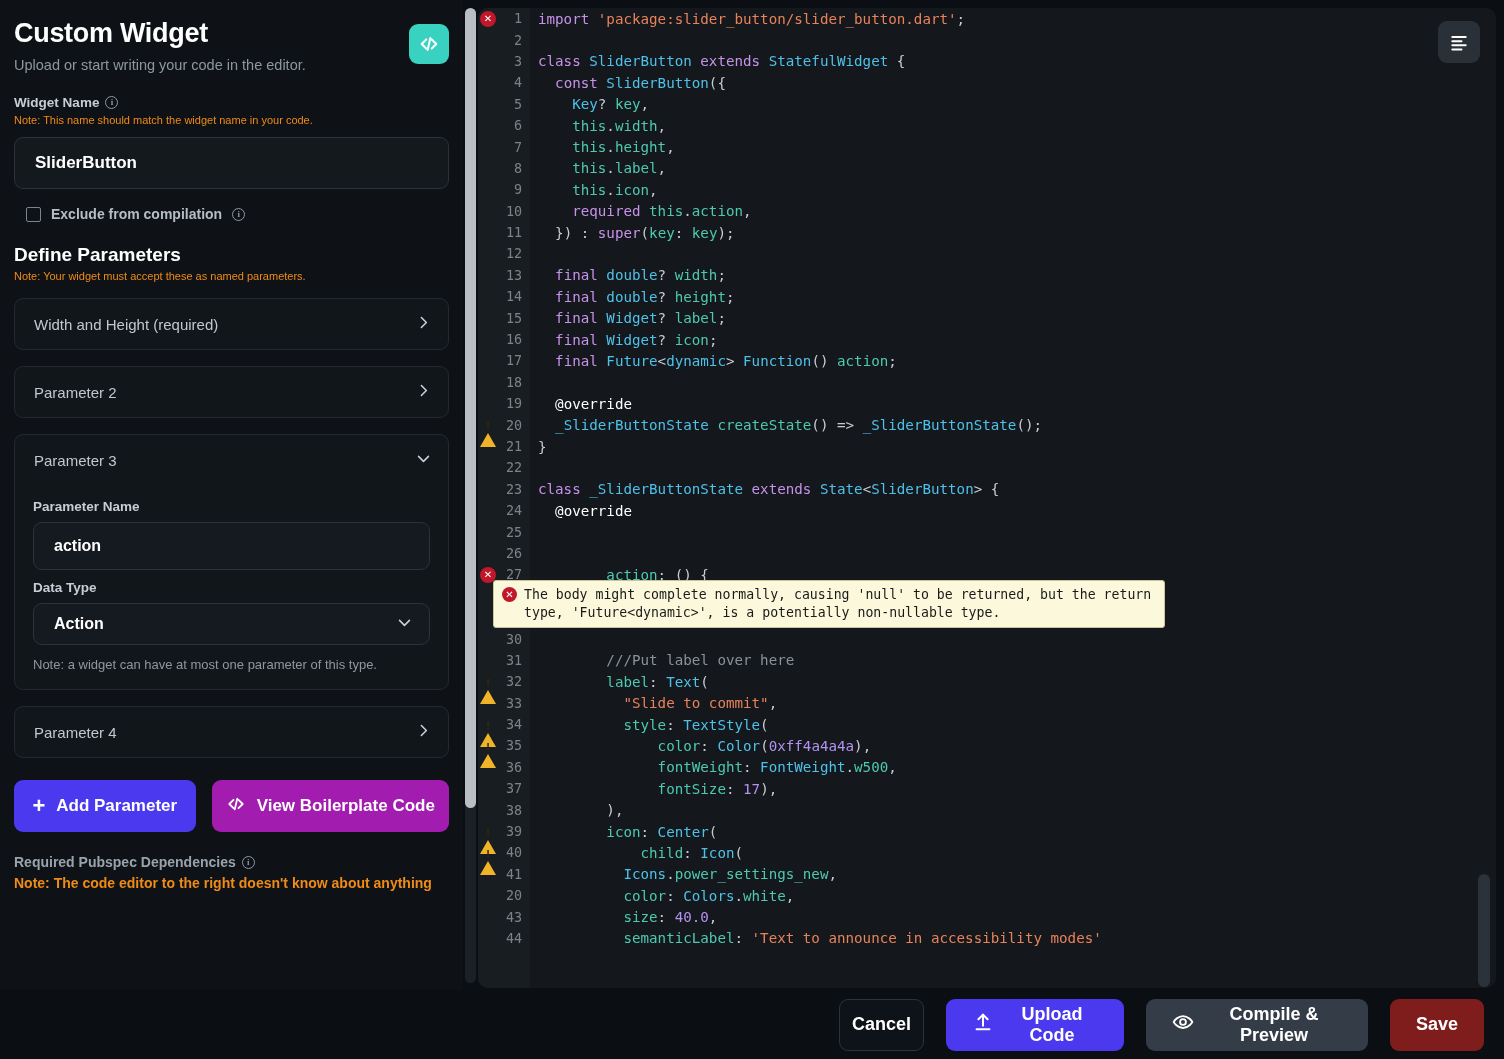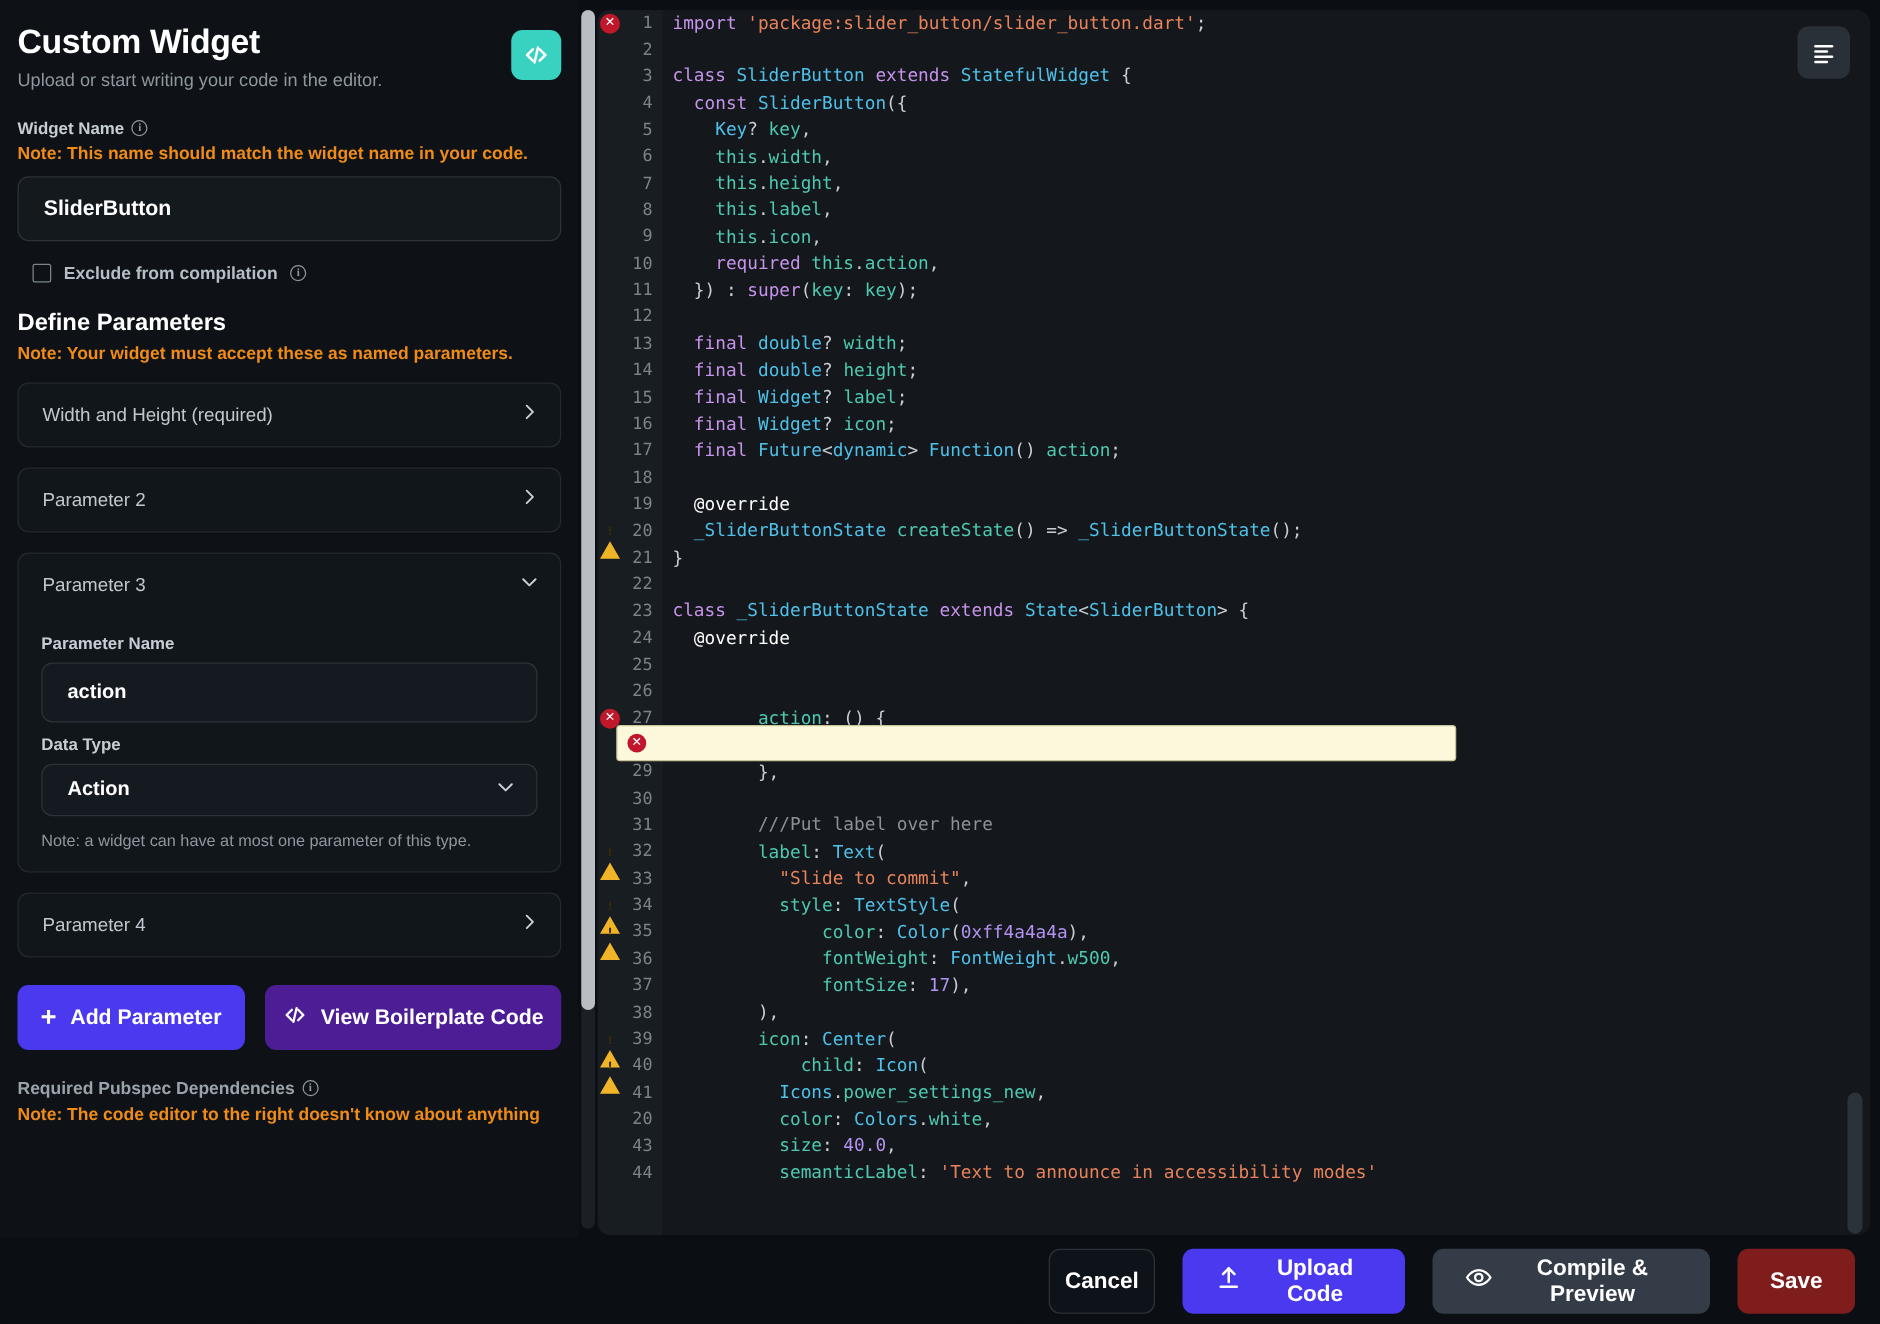--- a/index.html
+++ b/index.html
@@ -25,21 +25,21 @@
     width: 40px; height: 40px; border-radius: 9px; background: #39d2c0;
     display: flex; align-items: center; justify-content: center;
     color: #ffffff;
   }
   .code-badge svg { width: 22px; height: 22px; }
 
   .field-label {
     font-size: 13.5px; font-weight: bold; color: #c6cdd4;
     margin-top: 22px; display: flex; align-items: center; gap: 6px;
   }
-  .note-orange { font-size: 14px; font-weight: bold; color: #ef8b16; margin-top: 4px; }
+  .note-orange { font-size: 11px; font-weight: normal; color: #ef8b16; margin-top: 4px; }
   .info-icon {
     display: inline-flex; width: 13px; height: 13px; border-radius: 50%;
     border: 1.2px solid #8e979f; color: #8e979f; font-size: 9px;
     align-items: center; justify-content: center; font-weight: bold;
     font-family: "Liberation Serif", serif; line-height: 1;
   }
 
   .text-input {
     margin-top: 11px; height: 52px; border: 1px solid #2b3238; border-radius: 9px;
     background: #14191e; display: flex; align-items: center; padding: 0 20px;
@@ -78,21 +78,21 @@
   }
   .sub-note { font-size: 13px; color: #8e979f; margin-top: 12px; }
 
   .btn-row { margin-top: 22px; display: flex; gap: 16px; }
   .btn {
     display: flex; align-items: center; justify-content: center; gap: 11px;
     border-radius: 9px; font-size: 17px; font-weight: bold; color: #ffffff;
     height: 52px; cursor: pointer; border: none;
   }
   .btn-add { background: #4b39ef; width: 182px; }
-  .btn-boiler { background: #4c1d95; width: 238px; }
+  .btn-boiler { background: #a21caf; width: 238px; }
   .plus { font-size: 22px; font-weight: bold; line-height: 1; }
 
   .pubspec-label {
     font-size: 14px; font-weight: bold; color: #9aa3ab; margin-top: 22px;
     display: flex; align-items: center; gap: 6px;
   }
   .pubspec-note { font-size: 14px; font-weight: bold; color: #ef8b16; margin-top: 5px; }
 
   
   .lp-scrollbar {
@@ -371,20 +371,21 @@
         <div class="code-line"><span class="marker"><span class="warn-tri"></span></span><span class="ln">39</span><span class="lc">        <span class="prop">icon</span><span class="punc">:</span> <span class="type u-warn">Center</span><span class="punc">(</span></span></div>
         <div class="code-line"><span class="marker"><span class="warn-tri"></span></span><span class="ln">40</span><span class="lc">            <span class="prop">child</span><span class="punc">:</span> <span class="type u-warn">Icon</span><span class="punc">(</span></span></div>
         <div class="code-line"><span class="ln">41</span><span class="lc">          <span class="type">Icons</span><span class="punc">.</span><span class="prop">power_settings_new</span><span class="punc">,</span></span></div>
         <div class="code-line"><span class="ln">20</span><span class="lc">          <span class="prop">color</span><span class="punc">:</span> <span class="type">Colors</span><span class="punc">.</span><span class="prop">white</span><span class="punc">,</span></span></div>
         <div class="code-line"><span class="ln">43</span><span class="lc">          <span class="prop">size</span><span class="punc">:</span> <span class="num">40.0</span><span class="punc">,</span></span></div>
         <div class="code-line"><span class="ln">44</span><span class="lc">          <span class="prop">semanticLabel</span><span class="punc">:</span> <span class="str">'Text to announce in accessibility modes'</span></span></div>
       </div>
 
     <div class="tooltip">
       <span class="err-dot">✕</span>
+      <span>The body might complete normally, causing 'null' to be returned, but the return type, 'Future&lt;dynamic&gt;', is a potentially non-nullable type.</span>
     </div>
   </div>
 
   <div class="bottom-bar">
     <button class="bb bb-cancel">
       <span>Cancel</span>
     </button>
     <button class="bb bb-upload">
       <span>
         <svg viewBox="0 0 24 24" fill="none" stroke="currentColor" stroke-width="2.2" stroke-linecap="round" stroke-linejoin="round">

